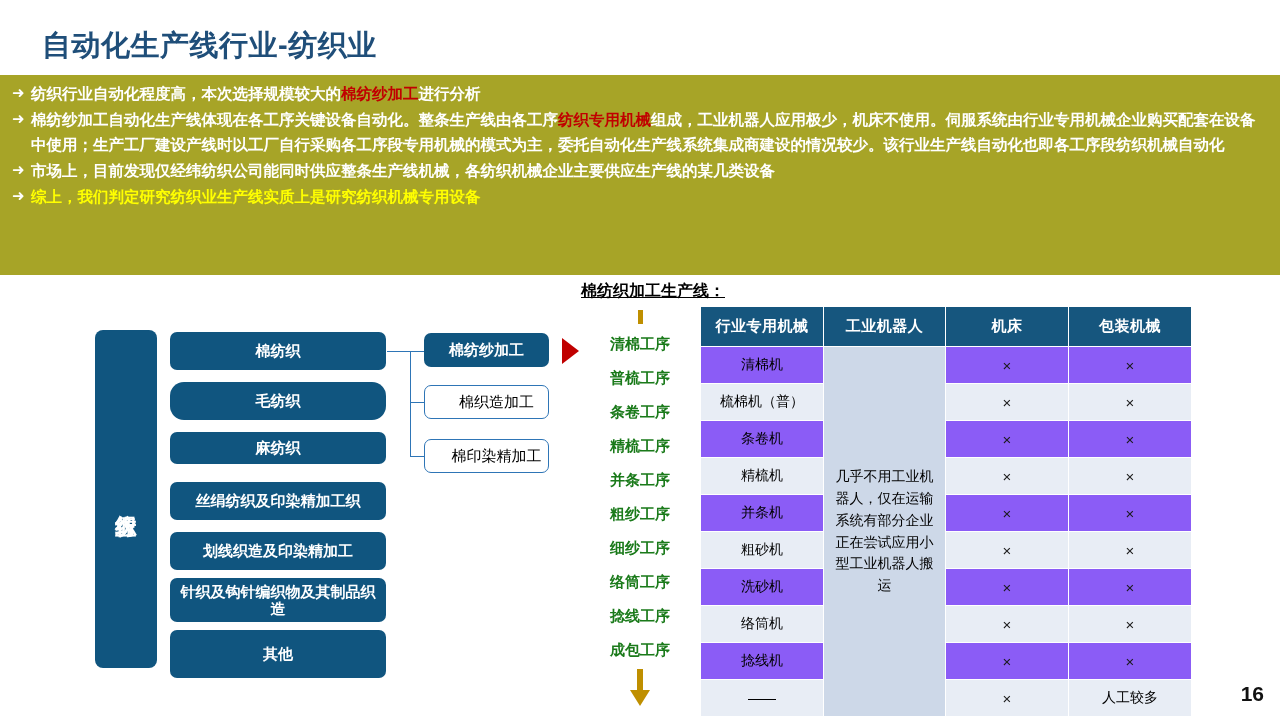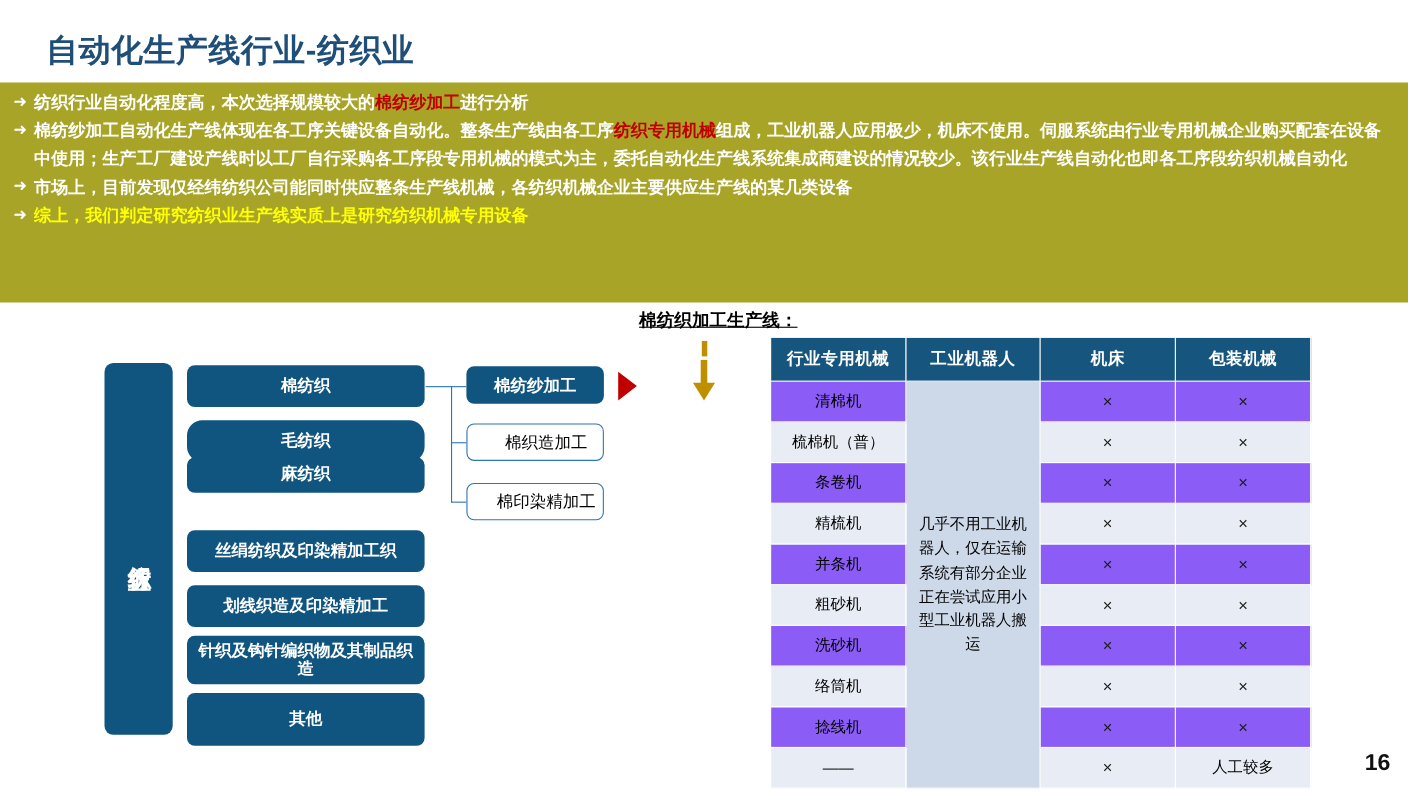--- a/index.html
+++ b/index.html
@@ -260,21 +260,21 @@
 <div class="chart-root">
   <span>纺织行业</span>
 </div>
 <div id="flow-categories">
     <div class="cat-box" style="top: 332px; height: 38px;">
       <span>棉纺织</span>
     </div>
     <div class="cat-box" style="top: 382px; height: 38px; border-radius: 14px;">
       <span>毛纺织</span>
     </div>
-    <div class="cat-box" style="top: 416px; height: 32px; font-family: Liberation Serif, serif;">
+    <div class="cat-box" style="top: 432px; height: 32px;">
       <span>麻纺织</span>
     </div>
     <div class="cat-box" style="top: 482px; height: 38px;">
       <span>丝绢纺织及印染精加工织</span>
     </div>
     <div class="cat-box" style="top: 532px; height: 38px;">
       <span>划线织造及印染精加工</span>
     </div>
     <div class="cat-box" style="top: 578px; height: 44px;">
       <span>针织及钩针编织物及其制品织造</span>
@@ -300,20 +300,32 @@
     <div class="connector" style="left: 410px; top: 351px; width: 14px; height: 1.3px;"></div>
     <div class="connector" style="left: 410px; top: 402px; width: 14px; height: 1.3px;"></div>
     <div class="connector" style="left: 410px; top: 456px; width: 14px; height: 1.3px;"></div>
   </div>
 <div class="red-pointer"></div>
 
 <div class="pipeline-title">棉纺织加工生产线：</div>
 
 <div class="steps-col">
   <div class="step-tick"></div>
+  <div id="steps-list">
+      <div class="step-item">清棉工序</div>
+      <div class="step-item">普梳工序</div>
+      <div class="step-item">条卷工序</div>
+      <div class="step-item">精梳工序</div>
+      <div class="step-item">并条工序</div>
+      <div class="step-item">粗纱工序</div>
+      <div class="step-item">细纱工序</div>
+      <div class="step-item">络筒工序</div>
+      <div class="step-item">捻线工序</div>
+      <div class="step-item">成包工序</div>
+    </div>
   <div class="step-arrow">
     <svg width="20" height="38" viewBox="0 0 20 38" aria-hidden="true">
       <rect x="7" y="0" width="6" height="22" fill="#BF8F00"></rect>
       <polygon points="10,37 0,21 20,21" fill="#BF8F00"></polygon>
     </svg>
   </div>
 </div>
 
 <table class="proc-table">
   <colgroup>

